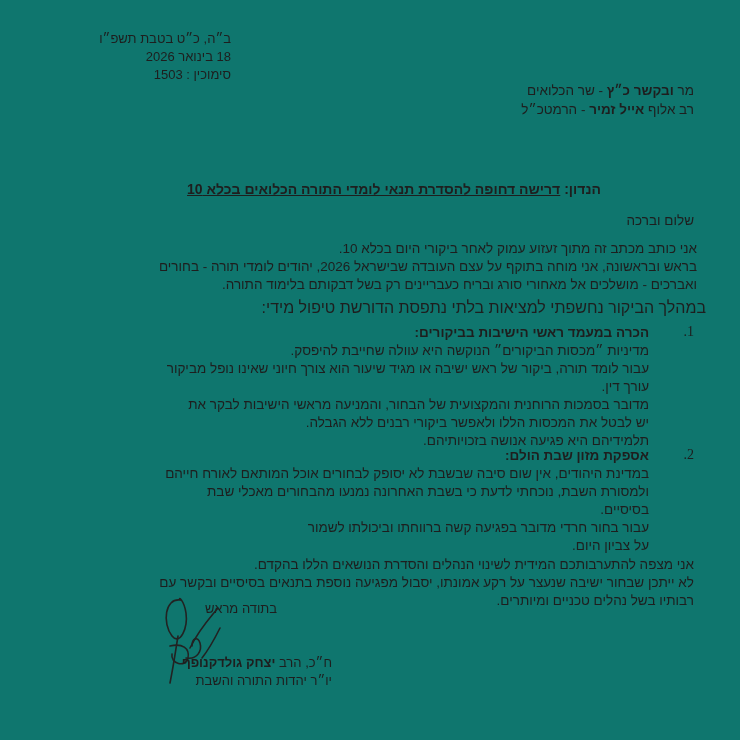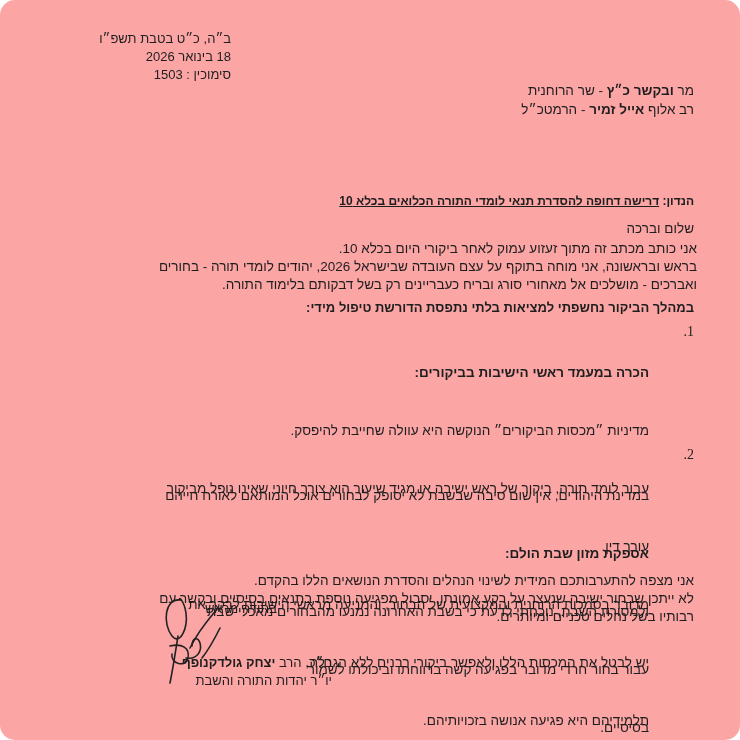--- a/index.html
+++ b/index.html
@@ -1,62 +1,62 @@
 <!DOCTYPE html>
 <html><head>
 <meta charset="utf-8">
 <style>
   html, body { margin: 0; padding: 0; background: #ffffff; }
   body {
     width: 740px; height: 740px; position: relative; overflow: hidden;
     font-family: "Liberation Sans", "DejaVu Sans", sans-serif;
     color: #1e1e1e;
   }
-  .page { position: absolute; inset: 0; background: #fca5a5; border-radius: 15px; }
+  .page { position: absolute; inset: 0; background: #0f766e; }
   .abs { position: absolute; }
   .rtl { direction: rtl; text-align: right; unicode-bidi: plaintext; }
   .line { font-size: 13.5px; line-height: 18px; white-space: nowrap; }
   .hdr-left { left: 96px; top: 30px; width: 135px; }
   .hdr-left .line { font-size: 13px; line-height: 18px; text-align: right; }
   .recipient { right: 46px; top: 82px; width: 320px; }
   .recipient .line { font-size: 13.5px; line-height: 18.5px; }
   b { font-weight: bold; }
-  .subject { right: 46px; top: 194px; width: 600px; font-size: 12px; font-weight: bold; text-align: right; }
+  .subject { right: 46px; top: 181px; width: 600px; font-size: 14px; font-weight: bold; text-align: center; }
   .subject .u { text-decoration: underline; }
-  .greeting { right: 46px; top: 220px; }
+  .greeting { right: 46px; top: 212px; }
   .intro { right: 43px; top: 240px; width: 620px; }
   .intro .line { line-height: 18px; }
-  .lead { right: 46px; top: 299px; font-weight: bold; font-size: 13px; }
+  .lead { right: 34px; top: 299px; font-weight: normal; font-size: 16px; }
   .item { right: 46px; width: 600px; }
   .item .num { position: absolute; right: 0; top: 0; font-family: "Liberation Serif", serif; font-size: 14px; }
   .item .body { position: absolute; right: 45px; width: 560px; }
   .item .title { font-weight: bold; }
   .item1 { top: 324px; }
   .item2 { top: 447px; }
-  .item .line { line-height: 18px; margin-top: 40px; }
-  .closing { right: 46px; top: 572px; width: 620px; }
+  .item .line { line-height: 18px; }
+  .closing { right: 46px; top: 556px; width: 620px; }
   .closing .line { line-height: 18px; }
   .thanks { left: 205px; top: 600px; font-size: 13px; }
   .signer { left: 142px; top: 654px; width: 190px; }
   .signer .line { font-size: 13px; line-height: 18px; }
   .signature { left: 140px; top: 588px; width: 120px; height: 100px; }
 </style>
 </head>
 <body>
 
 <div class="page">
 
   <div class="abs hdr-left rtl">
     <div class="line">ב״ה, כ״ט בטבת תשפ״ו</div>
     <div class="line">18 בינואר 2026</div>
     <div class="line">סימוכין : 1503</div>
   </div>
 
   <div class="abs recipient rtl">
-    <div class="line"><span>מר </span><b>ובקשר כ״ץ</b><span> - שר הרוחנית</span></div>
+    <div class="line"><span>מר </span><b>ובקשר כ״ץ</b><span> - שר הכלואים</span></div>
     <div class="line"><span>רב אלוף </span><b>אייל זמיר</b><span> - הרמטכ״ל</span></div>
   </div>
 
   <div class="abs subject rtl">
     <span>הנדון: </span><span class="u">דרישה דחופה להסדרת תנאי לומדי התורה הכלואים בכלא 10</span>
   </div>
 
   <div class="abs greeting rtl line">שלום וברכה</div>
 
   <div class="abs intro rtl">
@@ -76,25 +76,25 @@
       <div class="line">עורך דין.</div>
       <div class="line">מדובר בסמכות הרוחנית והמקצועית של הבחור, והמניעה מראשי הישיבות לבקר את</div>
       <div class="line">יש לבטל את המכסות הללו ולאפשר ביקורי רבנים ללא הגבלה.</div>
       <div class="line">תלמידיהם היא פגיעה אנושה בזכויותיהם.</div>
     </div>
   </div>
 
   <div class="abs item item2 rtl">
     <div class="num">2.</div>
     <div class="body">
+      <div class="line title">אספקת מזון שבת הולם:</div>
       <div class="line">במדינת היהודים, אין שום סיבה שבשבת לא יסופק לבחורים אוכל המותאם לאורח חייהם</div>
-      <div class="line title">אספקת מזון שבת הולם:</div>
       <div class="line">ולמסורת השבת, נוכחתי לדעת כי בשבת האחרונה נמנעו מהבחורים מאכלי שבת</div>
+      <div class="line">בסיסיים.</div>
       <div class="line">עבור בחור חרדי מדובר בפגיעה קשה ברווחתו וביכולתו לשמור</div>
-      <div class="line">בסיסיים.</div>
       <div class="line">על צביון היום.</div>
     </div>
   </div>
 
   <div class="abs closing rtl">
     <div class="line">אני מצפה להתערבותכם המידית לשינוי הנהלים והסדרת הנושאים הללו בהקדם.</div>
     <div class="line">לא ייתכן שבחור ישיבה שנעצר על רקע אמונתו, יסבול מפגיעה נוספת בתנאים בסיסיים ובקשר עם</div>
     <div class="line">רבותיו בשל נהלים טכניים ומיותרים.</div>
   </div>
 

